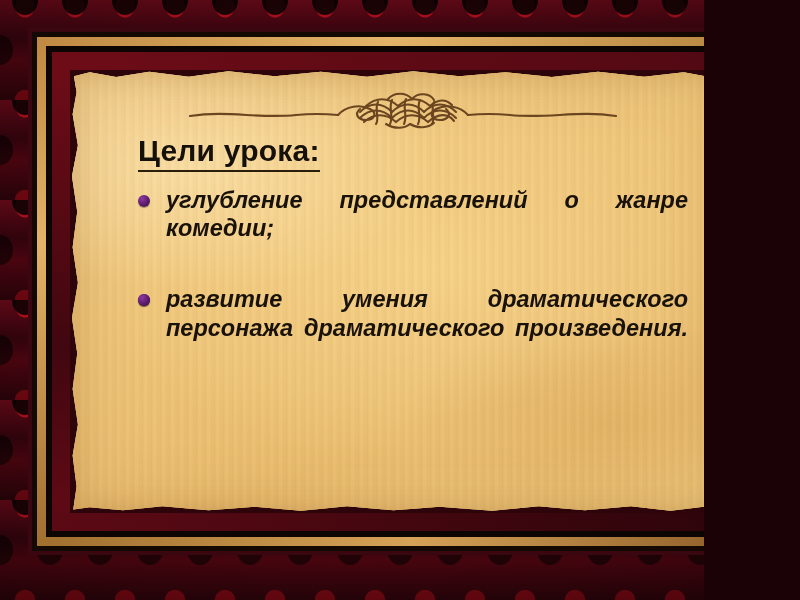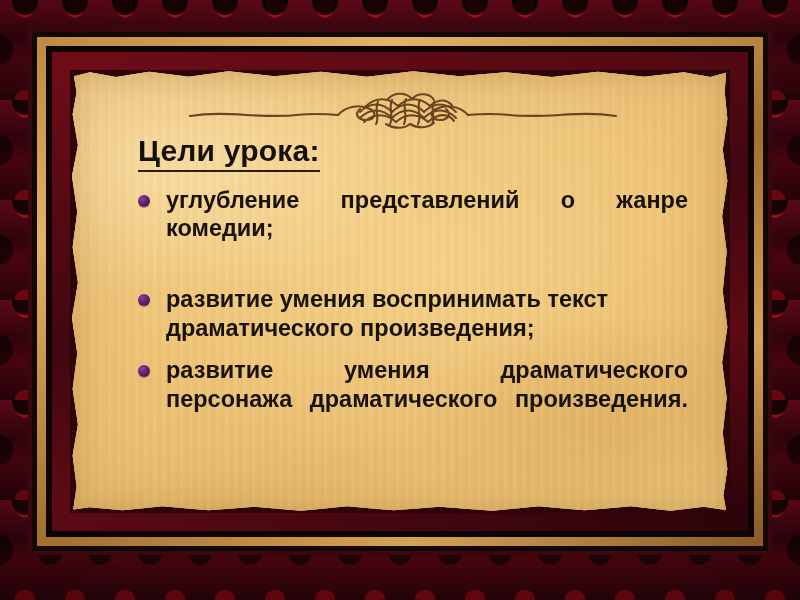--- a/index.html
+++ b/index.html
@@ -11,21 +11,21 @@
   body {
     width: 800px;
     height: 600px;
     overflow: hidden;
     font-family: "Liberation Sans", "DejaVu Sans", sans-serif;
   }
 
   
   #slide {
     position: relative;
-    width: 800px;
+    width: 704px;
     height: 600px;
     background-color: #4a0711;
     overflow: hidden;
   }
   .wallpaper {
     position: absolute;
     inset: 0;
     background-color: #3d060f;
     background-image:
       
@@ -205,20 +205,21 @@
     top: 9px;
     width: 12px;
     height: 12px;
     border-radius: 50%;
     background: radial-gradient(circle at 34% 30%, #8b3aa2 0%, #5b1b6b 55%, #3d0f4c 100%);
     box-shadow: 0 1px 1px rgba(0,0,0,0.35);
   }
   
   ul.goals > li .jtext {
     display: block;
+    font-style: italic;
   }
   ul.goals > li .jtext::after {
     content: "";
     display: inline-block;
     width: 100%;
   }
   ul.goals > li.no-justify { text-align: left; }
 </style>
 </head>
 <body>
@@ -274,21 +275,20 @@
                     <span class="title">Цели урока:</span>
                   </div>
 
                   <ul class="goals">
                     <li>
                       <span class="dot"></span>
                       <span class="jtext">углубление представлений о жанре комедии;</span>
                     </li>
                     <li class="no-justify">
                       <span class="dot"></span>
-                      <span>развитие умения воспринимать текст драматического произведения;</span>
                     </li>
                     <li>
                       <span class="dot"></span>
                       <span class="jtext">развитие умения драматического персонажа драматического произведения.</span>
                     </li>
                   </ul>
 
                 </div>
               </div>
 

